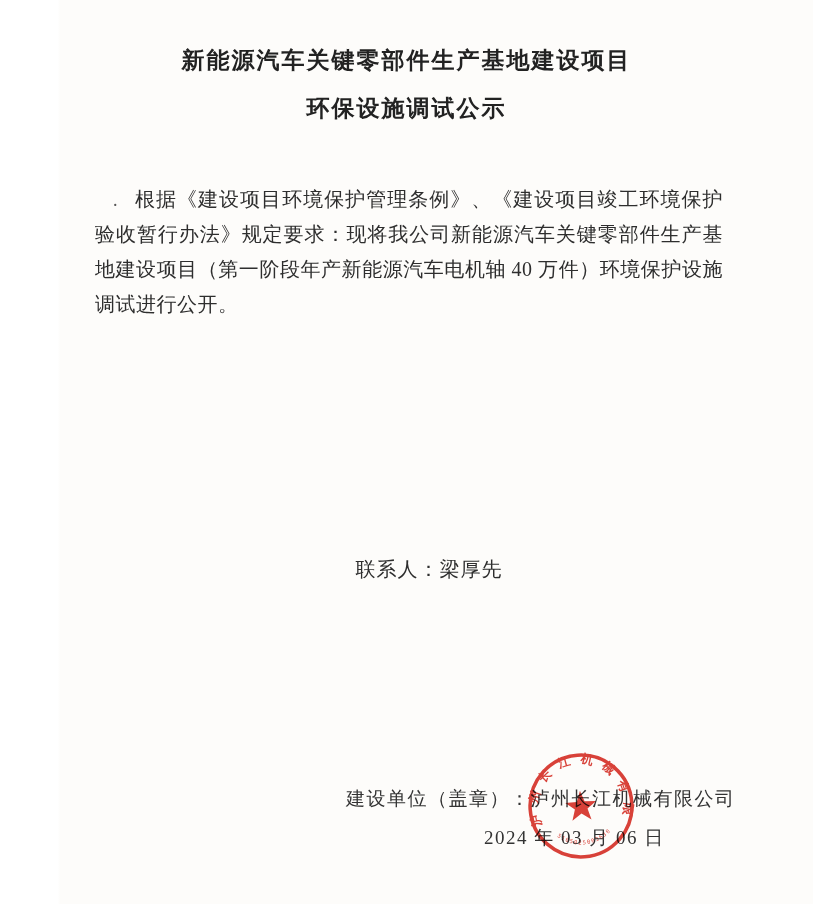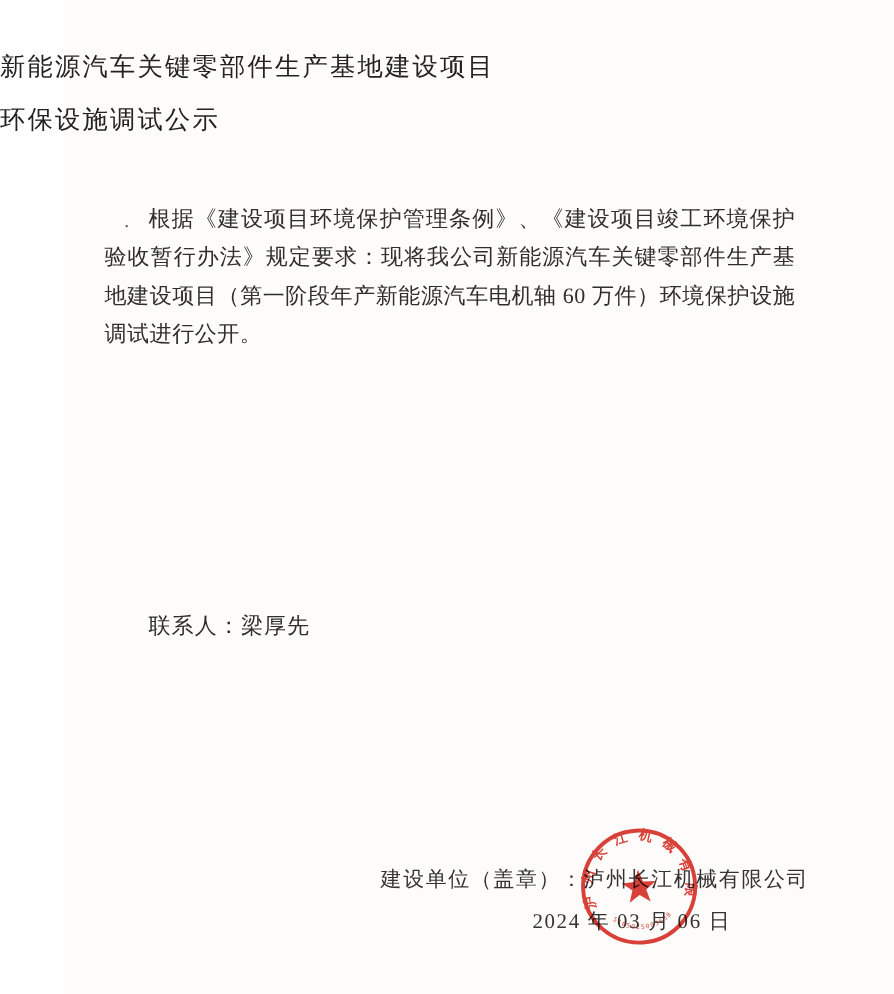--- a/index.html
+++ b/index.html
@@ -15,22 +15,23 @@
     background: linear-gradient(90deg, #ffffff 0px, #ffffff 58px, #fdfcfa 60px, #fdfcfa 100%);
     overflow: hidden;
     font-family: "Liberation Serif", "DejaVu Serif", serif;
     color: #2e2e2e;
   }
   .title-block {
     position: absolute;
     top: 36px;
     left: 0;
     width: 100%;
+    text-align: center;
     font-family: "Liberation Sans", "DejaVu Sans", sans-serif;
-    font-weight: normal;
+    font-weight: bold;
     color: #222222;
   }
   .title-line {
     font-size: 23px;
     line-height: 48px;
     letter-spacing: 2px;
   }
   .body-text {
     position: absolute;
     top: 182px;
@@ -54,20 +55,21 @@
     color: #555;
   }
   .contact-block {
     position: absolute;
     top: 552px;
     left: 95px;
     width: 628px;
     font-size: 20px;
     line-height: 35px;
     letter-spacing: 1px;
+    text-align: center;
   }
   .contact-line {
     text-indent: 2em;
   }
   .signature-block {
     position: absolute;
     top: 786px;
     left: 0;
     width: 100%;
     font-size: 19px;
@@ -114,21 +116,21 @@
 <div class="page">
 
   <div class="title-block">
     <div class="title-line">新能源汽车关键零部件生产基地建设项目</div>
     <div class="title-line">环保设施调试公示</div>
   </div>
 
   <span class="stray-mark">.</span>
 
   <div class="body-text">
-    <p>根据《建设项目环境保护管理条例》、《建设项目竣工环境保护验收暂行办法》规定要求：现将我公司新能源汽车关键零部件生产基地建设项目（第一阶段年产新能源汽车电机轴 60 万件）环境保护设施调试进行公开。</p>
+    <p>根据《建设项目环境保护管理条例》、《建设项目竣工环境保护验收暂行办法》规定要求：现将我公司新能源汽车关键零部件生产基地建设项目（第一阶段年产新能源汽车电机轴 40 万件）环境保护设施调试进行公开。</p>
   </div>
 
   <div class="contact-block">
     <div class="contact-line">联系人：梁厚先</div>
   </div>
 
   <div class="signature-block">
     <div class="sign-unit">建设单位（盖章）：泸州长江机械有限公司</div>
     <div class="sign-date">2024 年 03 月 06 日</div>
   </div>

